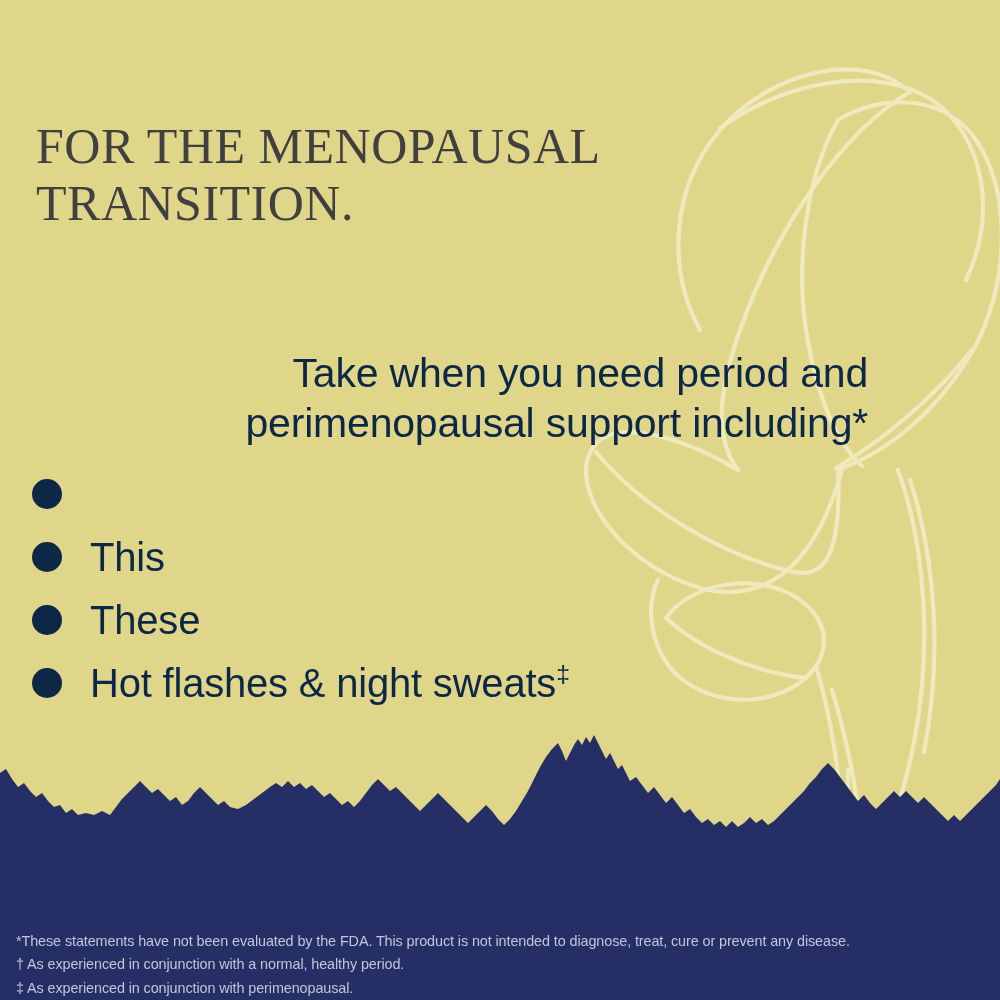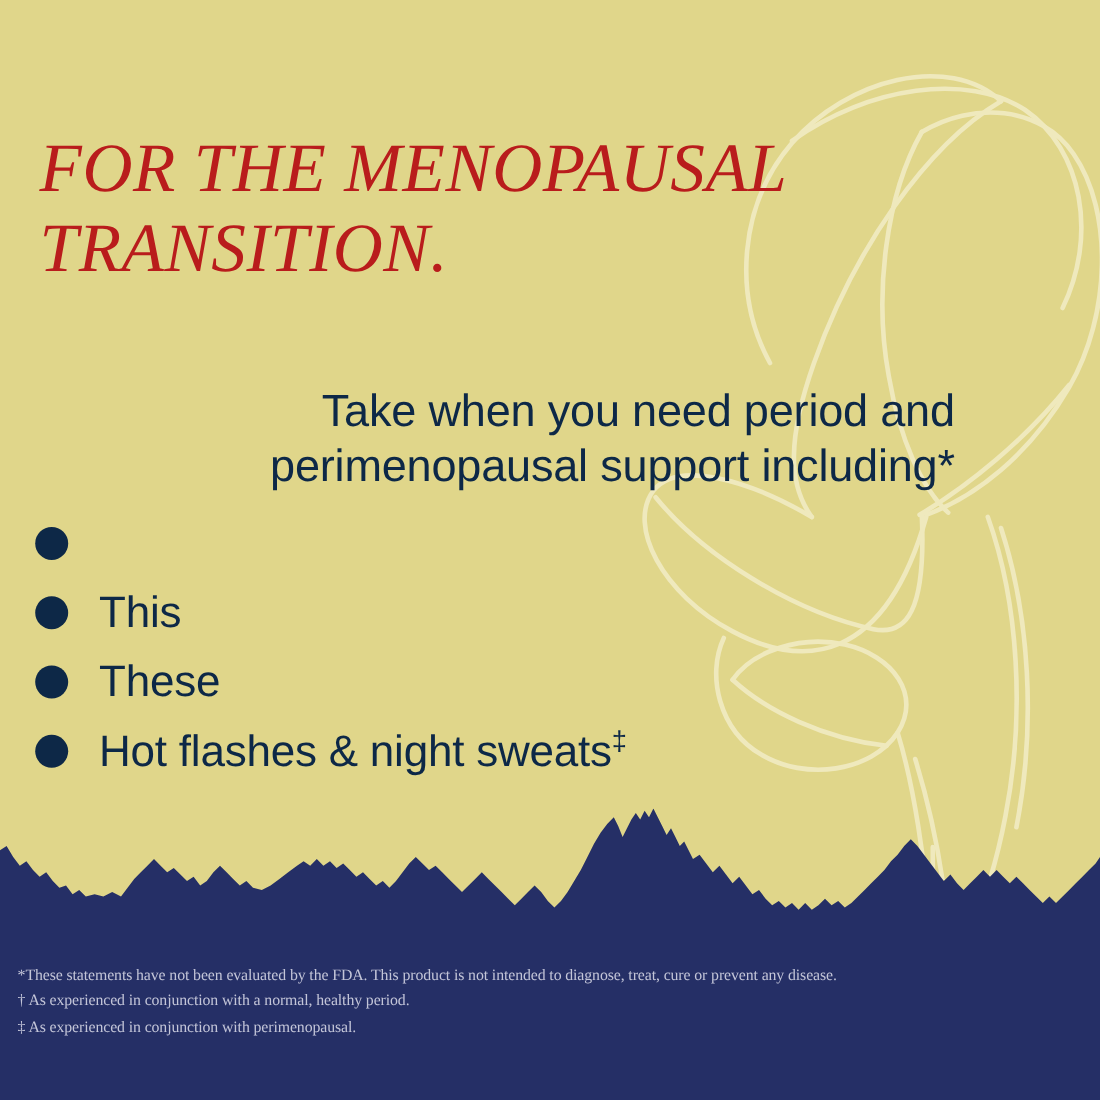--- a/index.html
+++ b/index.html
@@ -16,26 +16,25 @@
   
   #flower { position:absolute; top:0; right:0; width:420px; height:800px; pointer-events:none; }
 
   
   #torn { position:absolute; left:0; top:735px; width:1000px; height:265px; }
 
   
   .headline {
     position:absolute; left:36px; top:118px; width:800px;
     font-family:"Liberation Serif", serif;
-    font-size:63px;
+    font-size:50px;
     line-height:1.14;
     letter-spacing:0.5px;
-    color:#b91c1c;
+    color:#404040;
     font-weight:400;
-    font-style:italic;
   }
 
   
   .lede {
     position:absolute; left:38px; top:348px; width:830px;
     font-size:41px;
     line-height:1.23;
     color:#0d2847;
     font-weight:400;
     letter-spacing:-0.2px;
@@ -50,26 +49,25 @@
     background:#0d2847; flex:0 0 30px; margin-right:28px;
   }
   .bullet-text {
     font-size:40px; color:#0d2847; line-height:1;
     letter-spacing:-0.2px; white-space:nowrap;
   }
   .bullet-text sup { font-size:0.62em; vertical-align:super; line-height:0; }
 
   
   .footnotes {
-    position:absolute; left:16px; top:876px; width:975px;
+    position:absolute; left:16px; top:930px; width:975px;
     color:#c3c5d8;
     font-size:14.4px;
     line-height:1.62;
     letter-spacing:-0.1px;
-    font-family:Liberation Serif, serif;
   }
   .footnotes div { white-space:nowrap; }
 </style>
 </head>
 <body>
 
 <div id="stage">
 
   <svg id="flower" viewBox="0 0 420 800" fill="none" preserveAspectRatio="none" aria-hidden="true">
     <g stroke="#efe9bd" stroke-width="4.2" fill="none" stroke-linecap="round">

